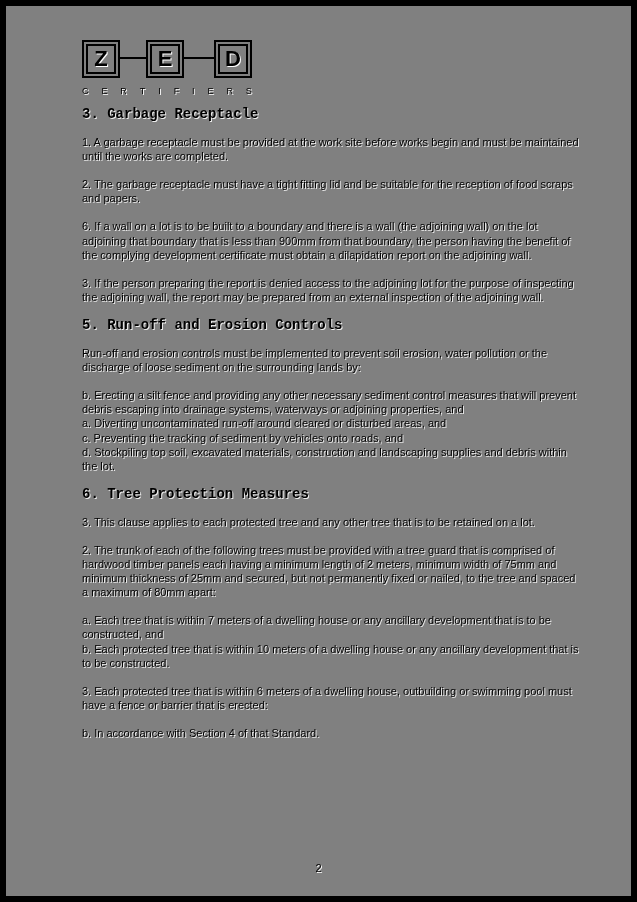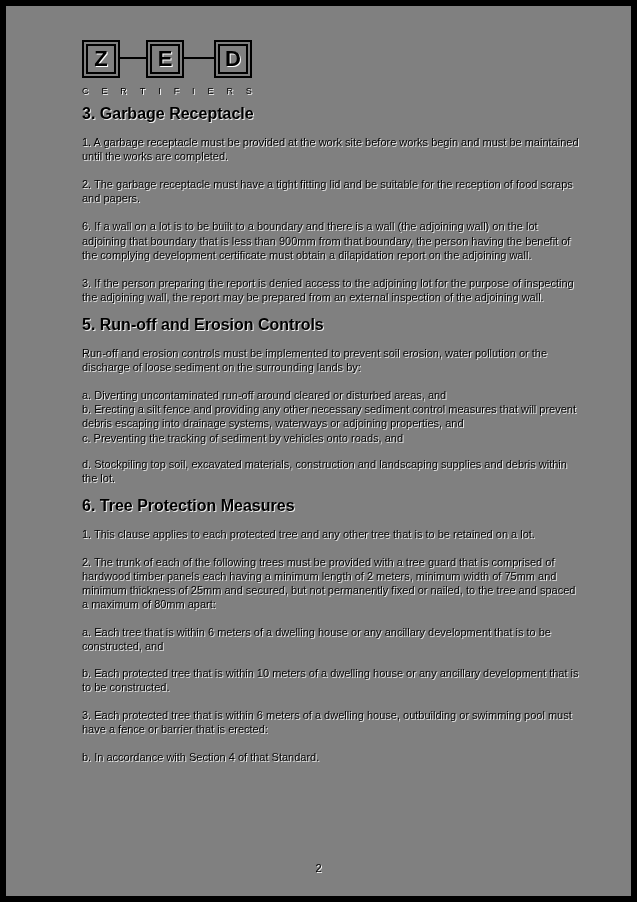--- a/index.html
+++ b/index.html
@@ -27,22 +27,22 @@
   .logo .sub {
     position: absolute; top: 46px; left: 0; width: 170px;
     display: flex; justify-content: space-between;
     font-size: 9px; color: #000; text-shadow: 1px 1px 0 #fff;
   }
   .content {
     position: absolute; left: 76px; top: 101px; width: 500px;
     font-size: 11px; line-height: 14.1px; color: #000;
     text-shadow: 1px 1px 0 rgba(255,255,255,0.85);
   }
-  .content h3 { font-size: 16px; font-weight: bold; margin: 0 0 14px 0; }
-  .content p { margin: 12px 0 14px 0; }
+  .content h3 { font-size: 14px; font-weight: bold; margin: 0 0 14px 0; font-family: Liberation Mono, monospace; }
+  .content p { margin: 0 0 14px 0; }
   .content p.tight { margin: 0; }
   .pagenum {
     position: absolute; left: 0; width: 625px; top: 856px;
     text-align: center; font-size: 11px; color: #000;
     text-shadow: 1px 1px 0 #fff;
   }
 </style>
 </head>
 <body>
 
@@ -77,28 +77,28 @@
   <div class="content">
     <h3>3. Garbage Receptacle</h3>
     <p>1. A garbage receptacle must be provided at the work site before works begin and must be maintained until the works are completed.</p>
     <p>2. The garbage receptacle must have a tight fitting lid and be suitable for the reception of food scraps and papers.</p>
 
     <p>6. If a wall on a lot is to be built to a boundary and there is a wall (the adjoining wall) on the lot adjoining that boundary that is less than 900mm from that boundary, the person having the benefit of the complying development certificate must obtain a dilapidation report on the adjoining wall.</p>
     <p>3. If the person preparing the report is denied access to the adjoining lot for the purpose of inspecting the adjoining wall, the report may be prepared from an external inspection of the adjoining wall.</p>
 
     <h3>5. Run-off and Erosion Controls</h3>
     <p>Run-off and erosion controls must be implemented to prevent soil erosion, water pollution or the discharge of loose sediment on the surrounding lands by:</p>
+    <p class="tight">b. Erecting a silt fence and providing any other necessary sediment control measures that will prevent debris escaping into drainage systems, waterways or adjoining properties, and</p>
     <p class="tight">a. Diverting uncontaminated run-off around cleared or disturbed areas, and</p>
-    <p class="tight">b. Erecting a silt fence and providing any other necessary sediment control measures that will prevent debris escaping into drainage systems, waterways or adjoining properties, and</p>
     <p class="tight">c. Preventing the tracking of sediment by vehicles onto roads, and</p>
     <p>d. Stockpiling top soil, excavated materials, construction and landscaping supplies and debris within the lot.</p>
 
     <h3>6. Tree Protection Measures</h3>
-    <p>1. This clause applies to each protected tree and any other tree that is to be retained on a lot.</p>
+    <p>3. This clause applies to each protected tree and any other tree that is to be retained on a lot.</p>
     <p>2. The trunk of each of the following trees must be provided with a tree guard that is comprised of hardwood timber panels each having a minimum length of 2 meters, minimum width of 75mm and minimum thickness of 25mm and secured, but not permanently fixed or nailed, to the tree and spaced a maximum of 80mm apart:</p>
-    <p class="tight">a. Each tree that is within 6 meters of a dwelling house or any ancillary development that is to be constructed, and</p>
+    <p class="tight">a. Each tree that is within 7 meters of a dwelling house or any ancillary development that is to be constructed, and</p>
     <p>b. Each protected tree that is within 10 meters of a dwelling house or any ancillary development that is to be constructed.</p>
     <p>3. Each protected tree that is within 6 meters of a dwelling house, outbuilding or swimming pool must have a fence or barrier that is erected:</p>
     <p class="tight">b. In accordance with Section 4 of that Standard.</p>
   </div>
 
   <div class="pagenum">2</div>
 </div>
 
 </body></html>

